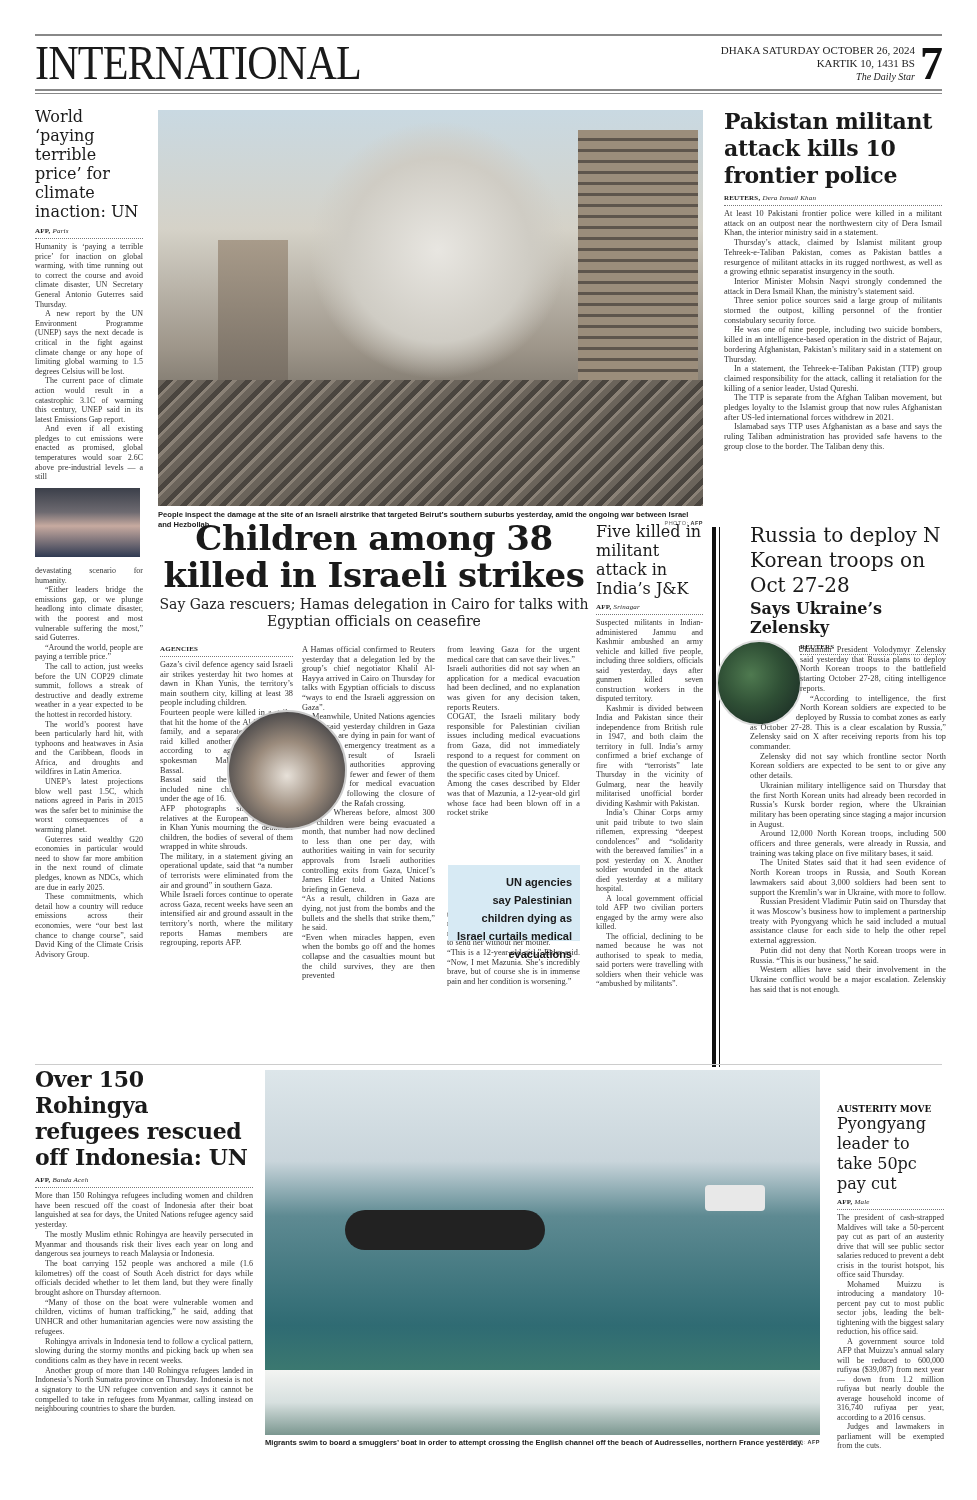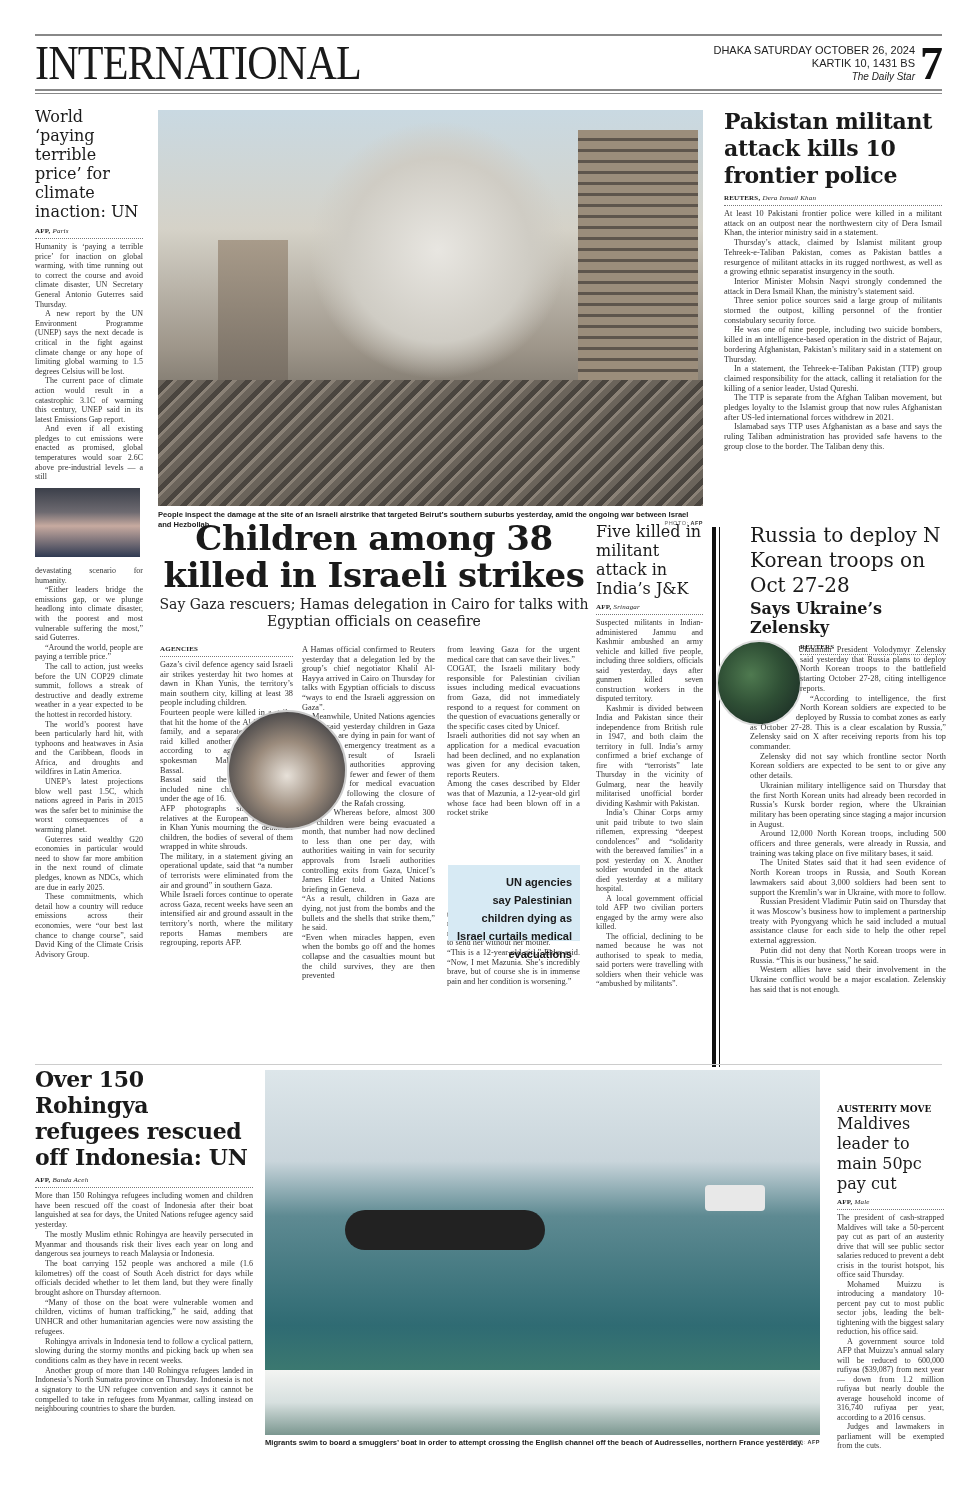--- a/index.html
+++ b/index.html
@@ -5,21 +5,21 @@
   * { margin: 0; padding: 0; box-sizing: border-box; }
   html, body { width: 977px; height: 1500px; background: #fff; overflow: hidden; }
   body { position: relative; font-family: "Liberation Serif", "DejaVu Serif", serif; color: #222; }
   .abs { position: absolute; }
 
   
   .rule-top { left: 35px; top: 34px; width: 907px; height: 2px; background: #888; }
   .rule-bot1 { left: 35px; top: 89px; width: 907px; height: 2px; background: #888; }
   .rule-bot2 { left: 35px; top: 93px; width: 907px; height: 1px; background: #888; }
   .section-title { left: 35px; top: 38px; font-size: 49px; line-height: 50px; letter-spacing: -1px; color: #1a1a1a; font-family: "Liberation Serif", serif; transform: scaleX(0.86); transform-origin: left; }
-  .dateline { right: 62px; top: 44px; text-align: right; font-size: 11px; line-height: 13px; color: #222; font-family: Liberation Sans, sans-serif; }
+  .dateline { right: 62px; top: 44px; text-align: right; font-size: 11px; line-height: 13px; color: #222; font-family: Liberation Serif, serif; }
   .dateline .paper { font-style: italic; font-size: 10px; }
   .page-num { left: 920px; top: 42px; font-size: 46px; line-height: 44px; font-weight: bold; color: #111; font-family: "Liberation Serif", serif; }
 
   
   .hed { font-family: "DejaVu Serif", serif; color: #1a1a1a; }
   .byline { font-size: 7px; font-weight: bold; color: #222; padding-bottom: 3px; border-bottom: 1px dotted #777; margin-bottom: 3px; letter-spacing: 0.2px; }
   .byline i { font-weight: normal; }
   .body-text { font-size: 8.3px; line-height: 9.6px; text-align: justify; color: #333; }
   .body-text p { text-indent: 10px; }
   .body-text p.noindent { text-indent: 0; }
@@ -181,22 +181,22 @@
     <p>Meanwhile, United Nations agencies said yesterday children in Gaza are dying in pain for want of emergency treatment as a result of Israeli authorities approving fewer and fewer of them for medical evacuation following the closure of the Rafah crossing.</p>
     <p class="noindent">Whereas before, almost 300 children were being evacuated a month, that number had now declined to less than one per day, with authorities waiting in vain for security approvals from Israeli authorities controlling exits from Gaza, Unicef’s James Elder told a United Nations briefing in Geneva.</p>
     <p class="noindent">“As a result, children in Gaza are dying, not just from the bombs and the bullets and the shells that strike them,” he said.</p>
     <p class="noindent">“Even when miracles happen, even when the bombs go off and the homes collapse and the casualties mount but the child survives, they are then prevented</p>
   </div>
 </div>
 <div class="abs gaza-photo"></div>
 <div id="gaza-col3" class="abs">
   <div class="body-text">
     <p class="noindent">from leaving Gaza for the urgent medical care that can save their lives.”</p>
+    <p class="noindent">Israeli authorities did not say when an application for a medical evacuation had been declined, and no explanation was given for any decision taken, reports Reuters.</p>
     <p class="noindent">COGAT, the Israeli military body responsible for Palestinian civilian issues including medical evacuations from Gaza, did not immediately respond to a request for comment on the question of evacuations generally or the specific cases cited by Unicef.</p>
-    <p class="noindent">Israeli authorities did not say when an application for a medical evacuation had been declined, and no explanation was given for any decision taken, reports Reuters.</p>
     <p class="noindent">Among the cases described by Elder was that of Mazunia, a 12-year-old girl whose face had been blown off in a rocket strike</p>
     <div style="height:92px"></div>
     <p class="noindent">that killed both her siblings. A medevac, needed to save her life, had repeatedly been denied, despite an offer to send her without her mother.</p>
     <p class="noindent">“This is a 12-year-old girl,” Elder asid. “Now, I met Mazunia. She’s incredibly brave, but of course she is in immense pain and her condition is worsening.”</p>
   </div>
 </div>
 <div class="abs pullquote">
   <span>UN agencies say Palestinian children dying as Israel curtails medical evacuations</span>
 </div>
 
@@ -255,21 +255,21 @@
   <div class="patrol"></div>
   <div class="surf"></div>
 </div>
 <div class="abs channel-caption">
   <div class="caption">Migrants swim to board a smugglers’ boat in order to attempt crossing the English channel off the beach of Audresselles, northern France yesterday.</div>
   <div class="credit" style="margin-top:-9px;"><span>PHOTO:</span> <b>AFP</b></div>
 </div>
 
 <div id="maldives" class="abs">
   <div class="kicker">AUSTERITY MOVE</div>
-  <h2 class="hed">Maldives leader to main 50pc pay cut</h2>
+  <h2 class="hed">Pyongyang leader to take 50pc pay cut</h2>
   <div class="byline"><span>AFP,</span> <i>Male</i></div>
   <div class="body-text">
     <p class="noindent">The president of cash-strapped Maldives will take a 50-percent pay cut as part of an austerity drive that will see public sector salaries reduced to prevent a debt crisis in the tourist hotspot, his office said Thursday.</p>
     <p>Mohamed Muizzu is introducing a mandatory 10-percent pay cut to most public sector jobs, leading the belt-tightening with the biggest salary reduction, his office said.</p>
     <p>A government source told AFP that Muizzu’s annual salary will be reduced to 600,000 rufiyaa ($39,087) from next year — down from 1.2 million rufiyaa but nearly double the average household income of 316,740 rufiyaa per year, according to a 2016 census.</p>
     <p>Judges and lawmakers in parliament will be exempted from the cuts.</p>
   </div>
 </div>
 
 </body></html>

